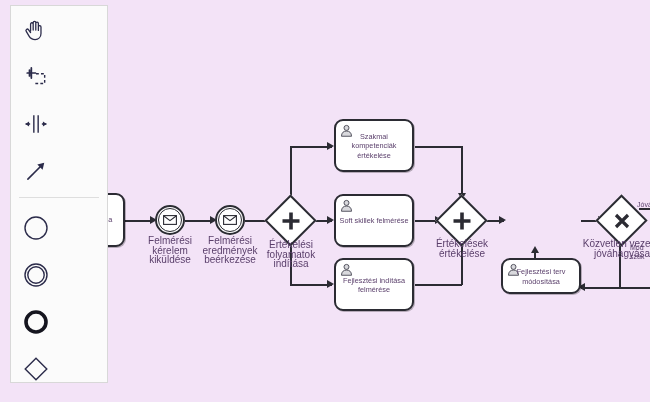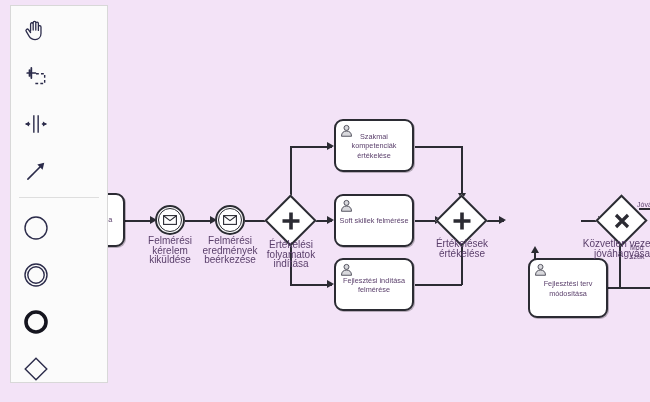--- a/index.html
+++ b/index.html
@@ -195,21 +195,21 @@
   <div class="gateway" style="left:443px;top:202px;width:37px;height:37px;">
     <div class="dia"></div>
     <svg width="20" height="20" viewBox="0 0 20 20">
       <path d="M10 1.5 V18.5 M1.5 10 H18.5" stroke="#2b2b33" stroke-width="3.6" stroke-linecap="butt"></path>
     </svg>
   </div>
   <div class="flow-label" style="left:424px;top:239px;width:76px;">Értékelések
 értékelése</div>
 
 
-  <div class="node task" style="left:528px;top:258px;width:80px;height:60px;">
+  <div class="node task" style="left:501px;top:258px;width:80px;height:36px;">
     <svg class="usericon" viewBox="0 0 14 14">
       <circle cx="7" cy="4.2" r="2.7" fill="#d9d9dd" stroke="#4a4a55" stroke-width="1"></circle>
       <path d="M1.6 13.2 C1.6 9.2 4 7.6 7 7.6 C10 7.6 12.4 9.2 12.4 13.2 Z" fill="#d9d9dd" stroke="#4a4a55" stroke-width="1"></path>
     </svg>
     <div class="task-label">Fejlesztési
 terv módosítása</div>
   </div>
 
   <div class="gateway" style="left:603px;top:202px;width:37px;height:37px;">
     <div class="dia"></div>

